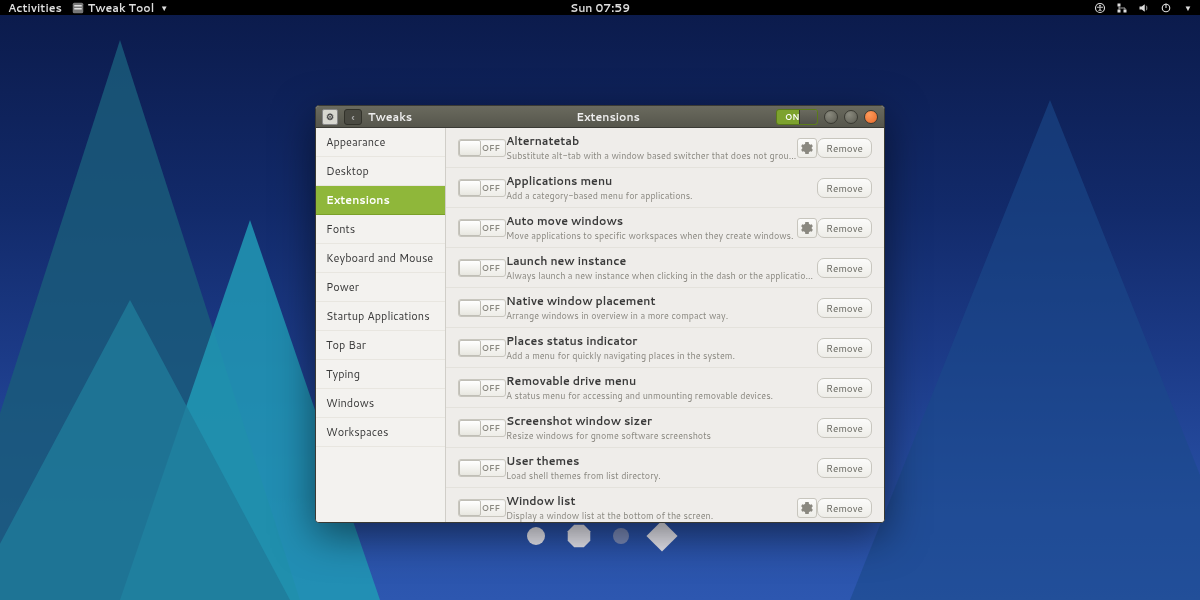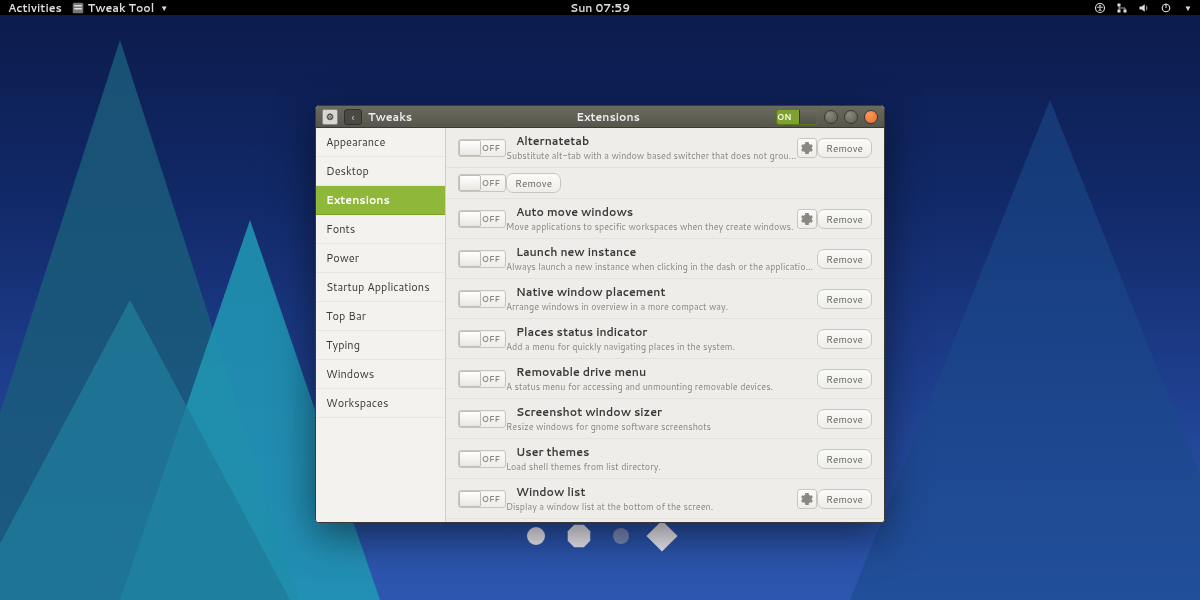--- a/index.html
+++ b/index.html
@@ -54,21 +54,21 @@
   }
   .tb-left { display: flex; align-items: center; gap: 6px; padding: 0 6px; width: 130px; }
   .tb-left .iconbox { width: 16px; height: 16px; background: #d8d8d0; border: 1px solid #888; border-radius: 2px; display:flex;align-items:center;justify-content:center;font-size:9px;color:#444;}
   .tb-left .back { width: 18px; height: 16px; background: #4a4a42; border: 1px solid #32322a; border-radius: 3px; display:flex;align-items:center;justify-content:center;color:#aaa;font-size:10px;}
   .tb-center { flex: 1; text-align: center; }
   .tb-right { display: flex; align-items: center; gap: 6px; padding: 0 6px; }
   .master-toggle {
     width: 42px; height: 16px; background: #7da22e; border: 1px solid #5a7a1a; border-radius: 3px;
     position: relative; display:flex; align-items:center;
   }
-  .master-toggle .lbl { font-size: 8px; color: #fff; padding-left: 0; }
+  .master-toggle .lbl { font-size: 8px; color: #fff; padding-left: 8px; }
   .master-toggle .knob { position: absolute; right: 0; top: 0; width: 18px; height: 14px; background: linear-gradient(#6a6a5e,#52524a); border-left:1px solid #3a3a32; border-radius: 0 2px 2px 0;}
   .winbtn { width: 14px; height: 14px; border-radius: 50%; background: radial-gradient(circle at 35% 30%, #8a8a7e, #5a5a50); border:1px solid #3a3a32;}
   .winbtn.close { background: radial-gradient(circle at 35% 30%, #ff9a5a, #e86a2a); }
 
   .body { display: flex; height: 394px; }
   .sidebar { width: 130px; background: #f3f2ef; border-right: 1px solid #d0cec8; }
   .side-item { padding: 6px 10px; font-size: 11px; color: #3a3a3a; cursor: pointer; border-bottom: 1px solid #e8e6e0;}
   .side-item.active { background: #8fb73a; color: #fff; font-weight: bold; border-bottom: 1px solid #7aa028;}
 
   .content { flex: 1; overflow-y: auto; background: #efedea; }
@@ -77,21 +77,21 @@
     padding: 5px 12px; border-bottom: 1px solid #e4e2dc;
   }
   .toggle {
     width: 48px; height: 18px; background: linear-gradient(#fbfbfa,#eeede8);
     border: 1px solid #c8c6be; border-radius: 3px; position: relative; flex-shrink: 0;
     box-shadow: inset 0 1px 1px rgba(0,0,0,0.06);
   }
   .toggle .lbl { position: absolute; right: 5px; top: 2px; font-size: 8px; font-weight: bold; color: #8a8880;}
   .toggle .knob { position: absolute; left: 0; top: 0; width: 22px; height: 16px; background: linear-gradient(#fff,#e8e7e0); border: 1px solid #c0beb6; border-radius: 2px; box-shadow: inset 0 1px 0 #fff;}
   .text { flex: 1; min-width: 0; }
-  .name { font-size: 11px; font-weight: bold; color: #3a3a3a; white-space: nowrap; overflow: hidden; text-overflow: ellipsis; margin-left: 10px;}
+  .name { font-size: 11px; font-weight: bold; color: #3a3a3a; white-space: nowrap; overflow: hidden; text-overflow: ellipsis;}
   .desc { font-size: 9px; color: #8a8880; white-space: nowrap; overflow: hidden; text-overflow: ellipsis;}
   .gear {
     width: 20px; height: 20px; background: linear-gradient(#fbfbfa,#eeede8);
     border: 1px solid #c8c6be; border-radius: 3px; display: flex; align-items: center; justify-content: center;
     color: #8a8880; flex-shrink: 0;
   }
   .gear svg { width: 12px; height: 12px; }
   .remove {
     height: 20px; padding: 0 8px; font-size: 10px; color: #6a6a62;
     background: linear-gradient(#fbfbfa,#eeede8); border: 1px solid #c8c6be; border-radius: 7px;
@@ -176,20 +176,21 @@
       <div class="winbtn"></div>
       <div class="winbtn close"></div>
     </div>
   </div>
   <div class="body">
     <div class="sidebar" id="sidebar">
         <div class="side-item">Appearance</div>
         <div class="side-item">Desktop</div>
         <div class="side-item active">Extensions</div>
         <div class="side-item">Fonts</div>
+        <div class="side-item">Keyboard and Mouse</div>
         <div class="side-item">Power</div>
         <div class="side-item">Startup Applications</div>
         <div class="side-item">Top Bar</div>
         <div class="side-item">Typing</div>
         <div class="side-item">Windows</div>
         <div class="side-item">Workspaces</div>
       </div>
     <div class="content" id="content">
         <div class="row">
           <div class="toggle">
@@ -205,20 +206,24 @@
               <path fill="#8a8880" d="M8 5a3 3 0 100 6 3 3 0 000-6zm6.4 3c0-.4 0-.8-.1-1.1l1.5-1.2-1.5-2.6-1.8.6c-.6-.5-1.2-.8-1.9-1.1L10.3 0H5.7l-.3 2.6c-.7.3-1.3.6-1.9 1.1l-1.8-.6L.2 5.7l1.5 1.2C1.6 7.2 1.6 7.6 1.6 8s0 .8.1 1.1L.2 10.3l1.5 2.6 1.8-.6c.6.5 1.2.8 1.9 1.1l.3 2.6h4.6l.3-2.6c.7-.3 1.3-.6 1.9-1.1l1.8.6 1.5-2.6-1.5-1.2c.1-.3.1-.7.1-1.1z"></path>
             </svg>
           </div>
           <div class="remove">Remove</div>
         </div>
         <div class="row">
           <div class="toggle">
             <span class="lbl">OFF</span>
             <div class="knob"></div>
           </div>
+          <div class="text">
+            <div class="name">Applications menu</div>
+            <div class="desc">Add a category-based menu for applications.</div>
+          </div>
           <div class="remove">Remove</div>
         </div>
         <div class="row">
           <div class="toggle">
             <span class="lbl">OFF</span>
             <div class="knob"></div>
           </div>
           <div class="text">
             <div class="name">Auto move windows</div>
             <div class="desc">Move applications to specific workspaces when they create windows.</div>

